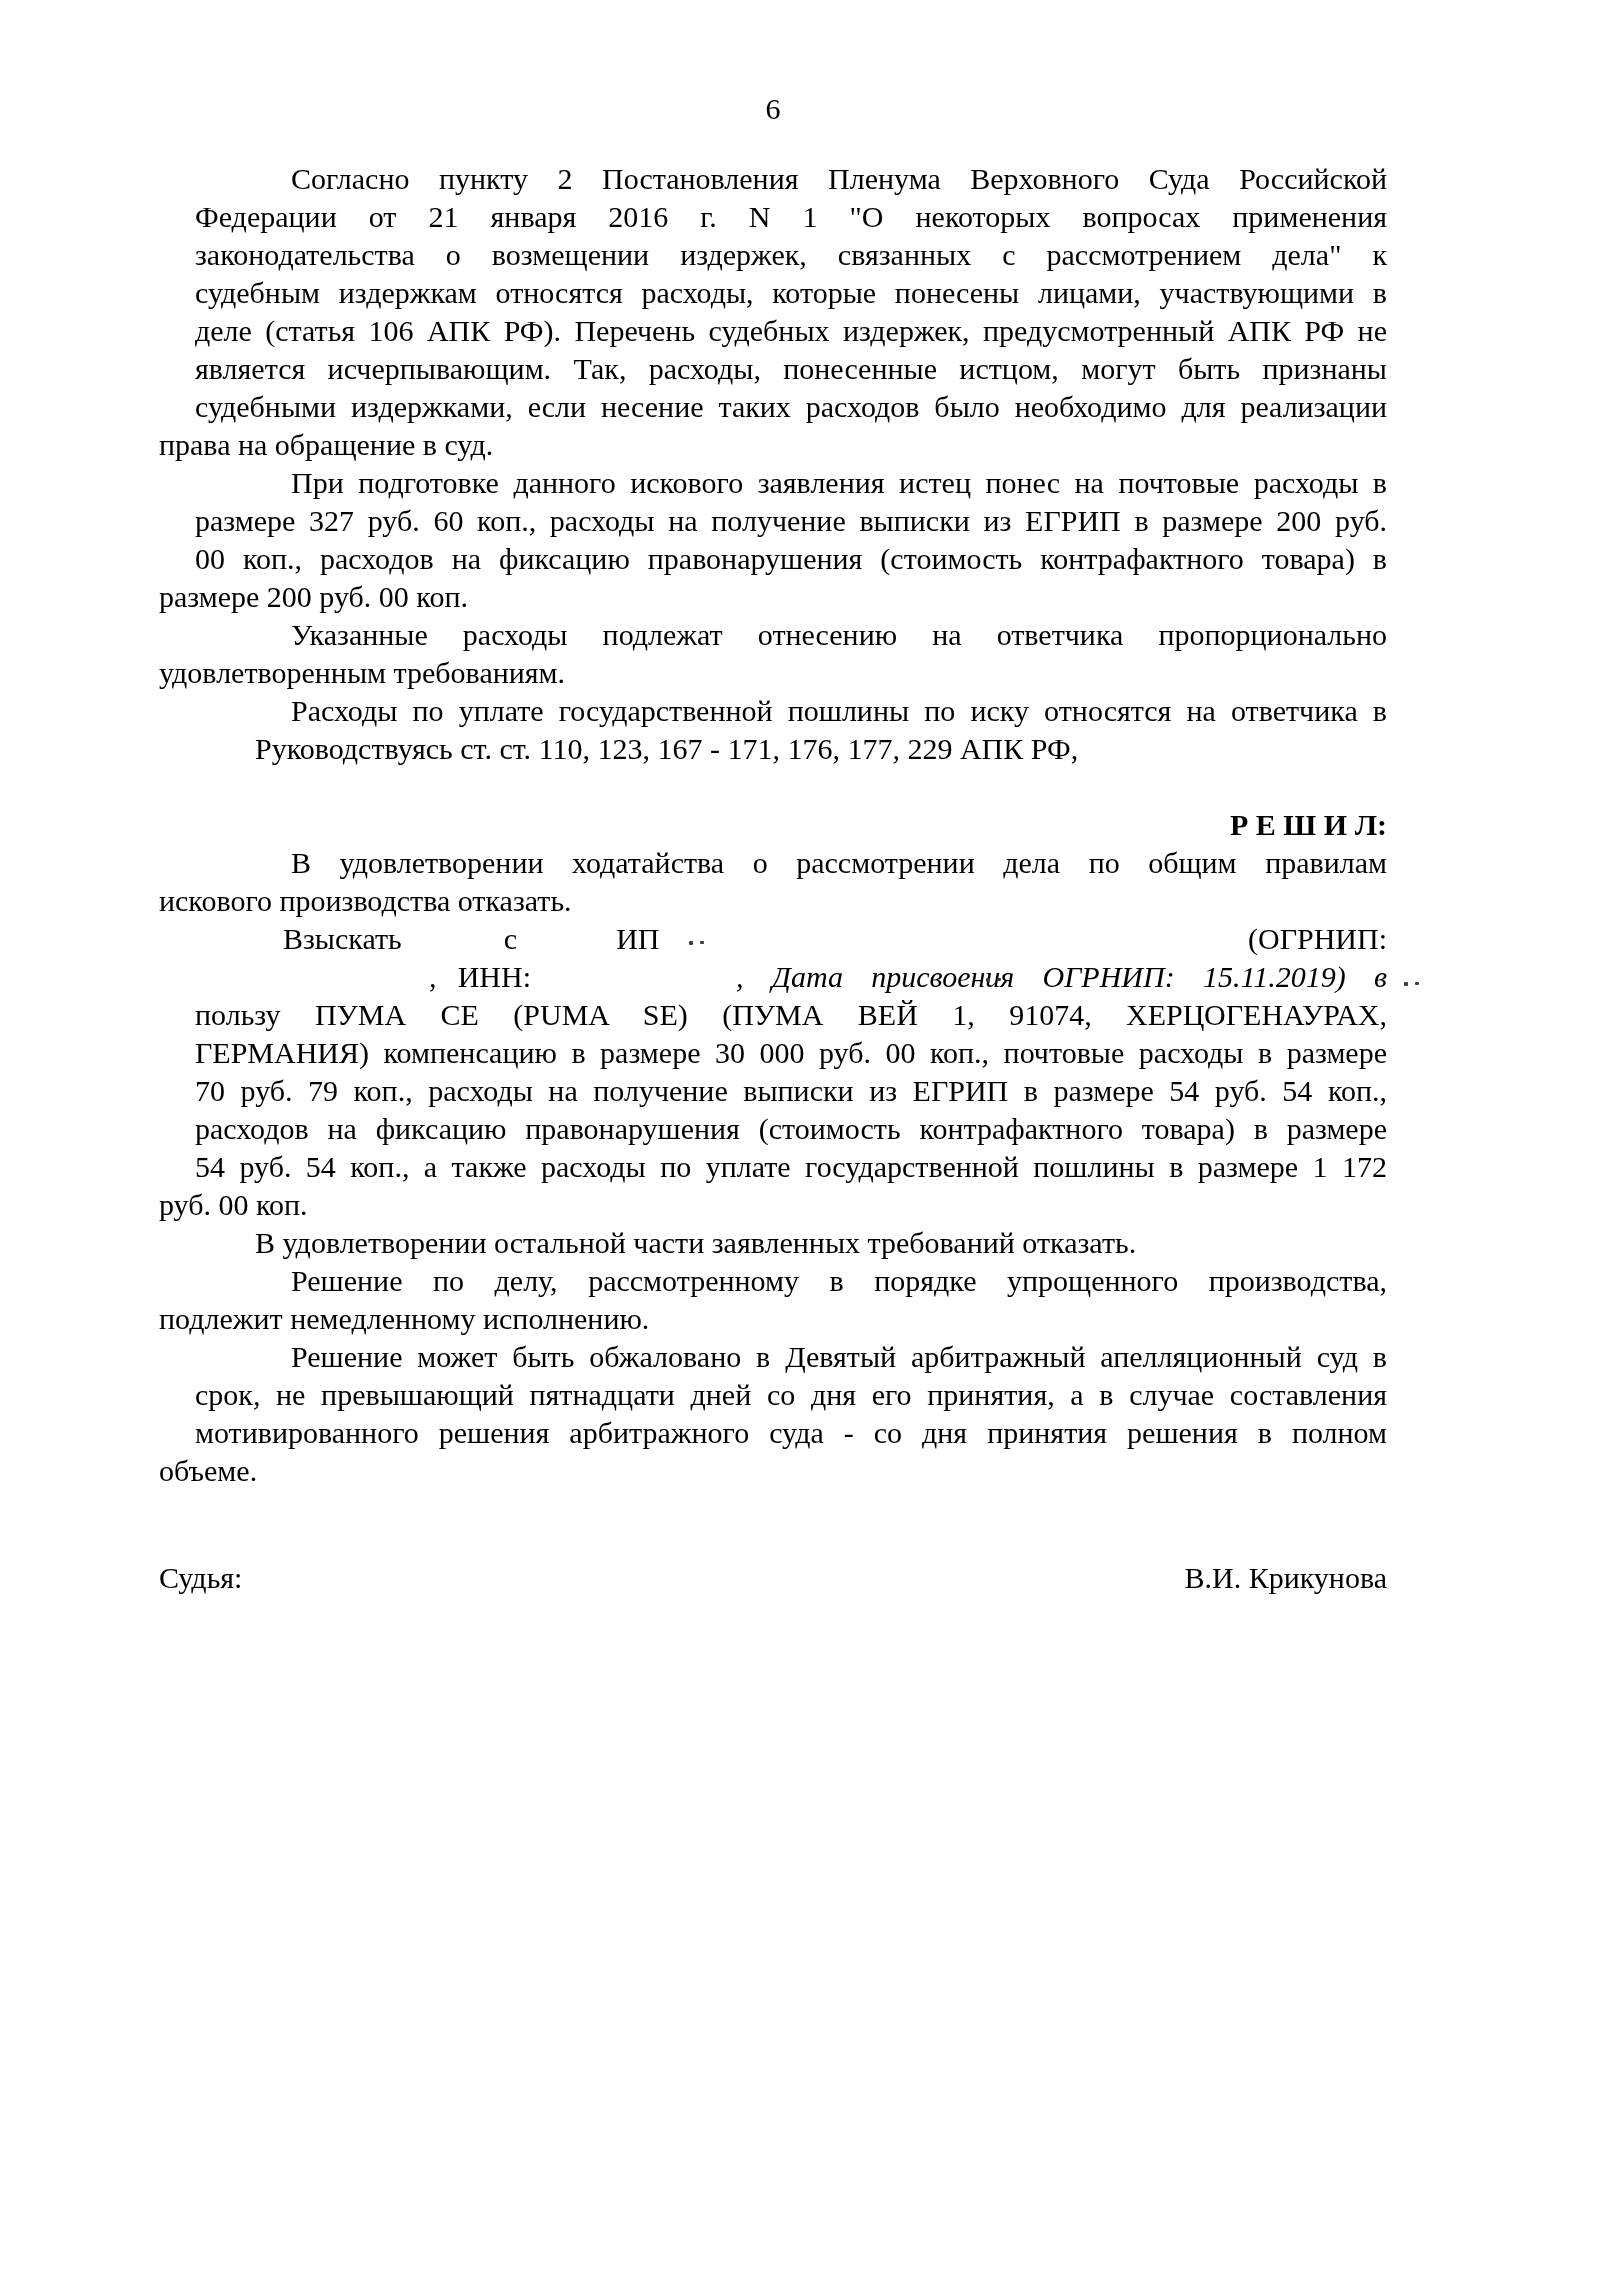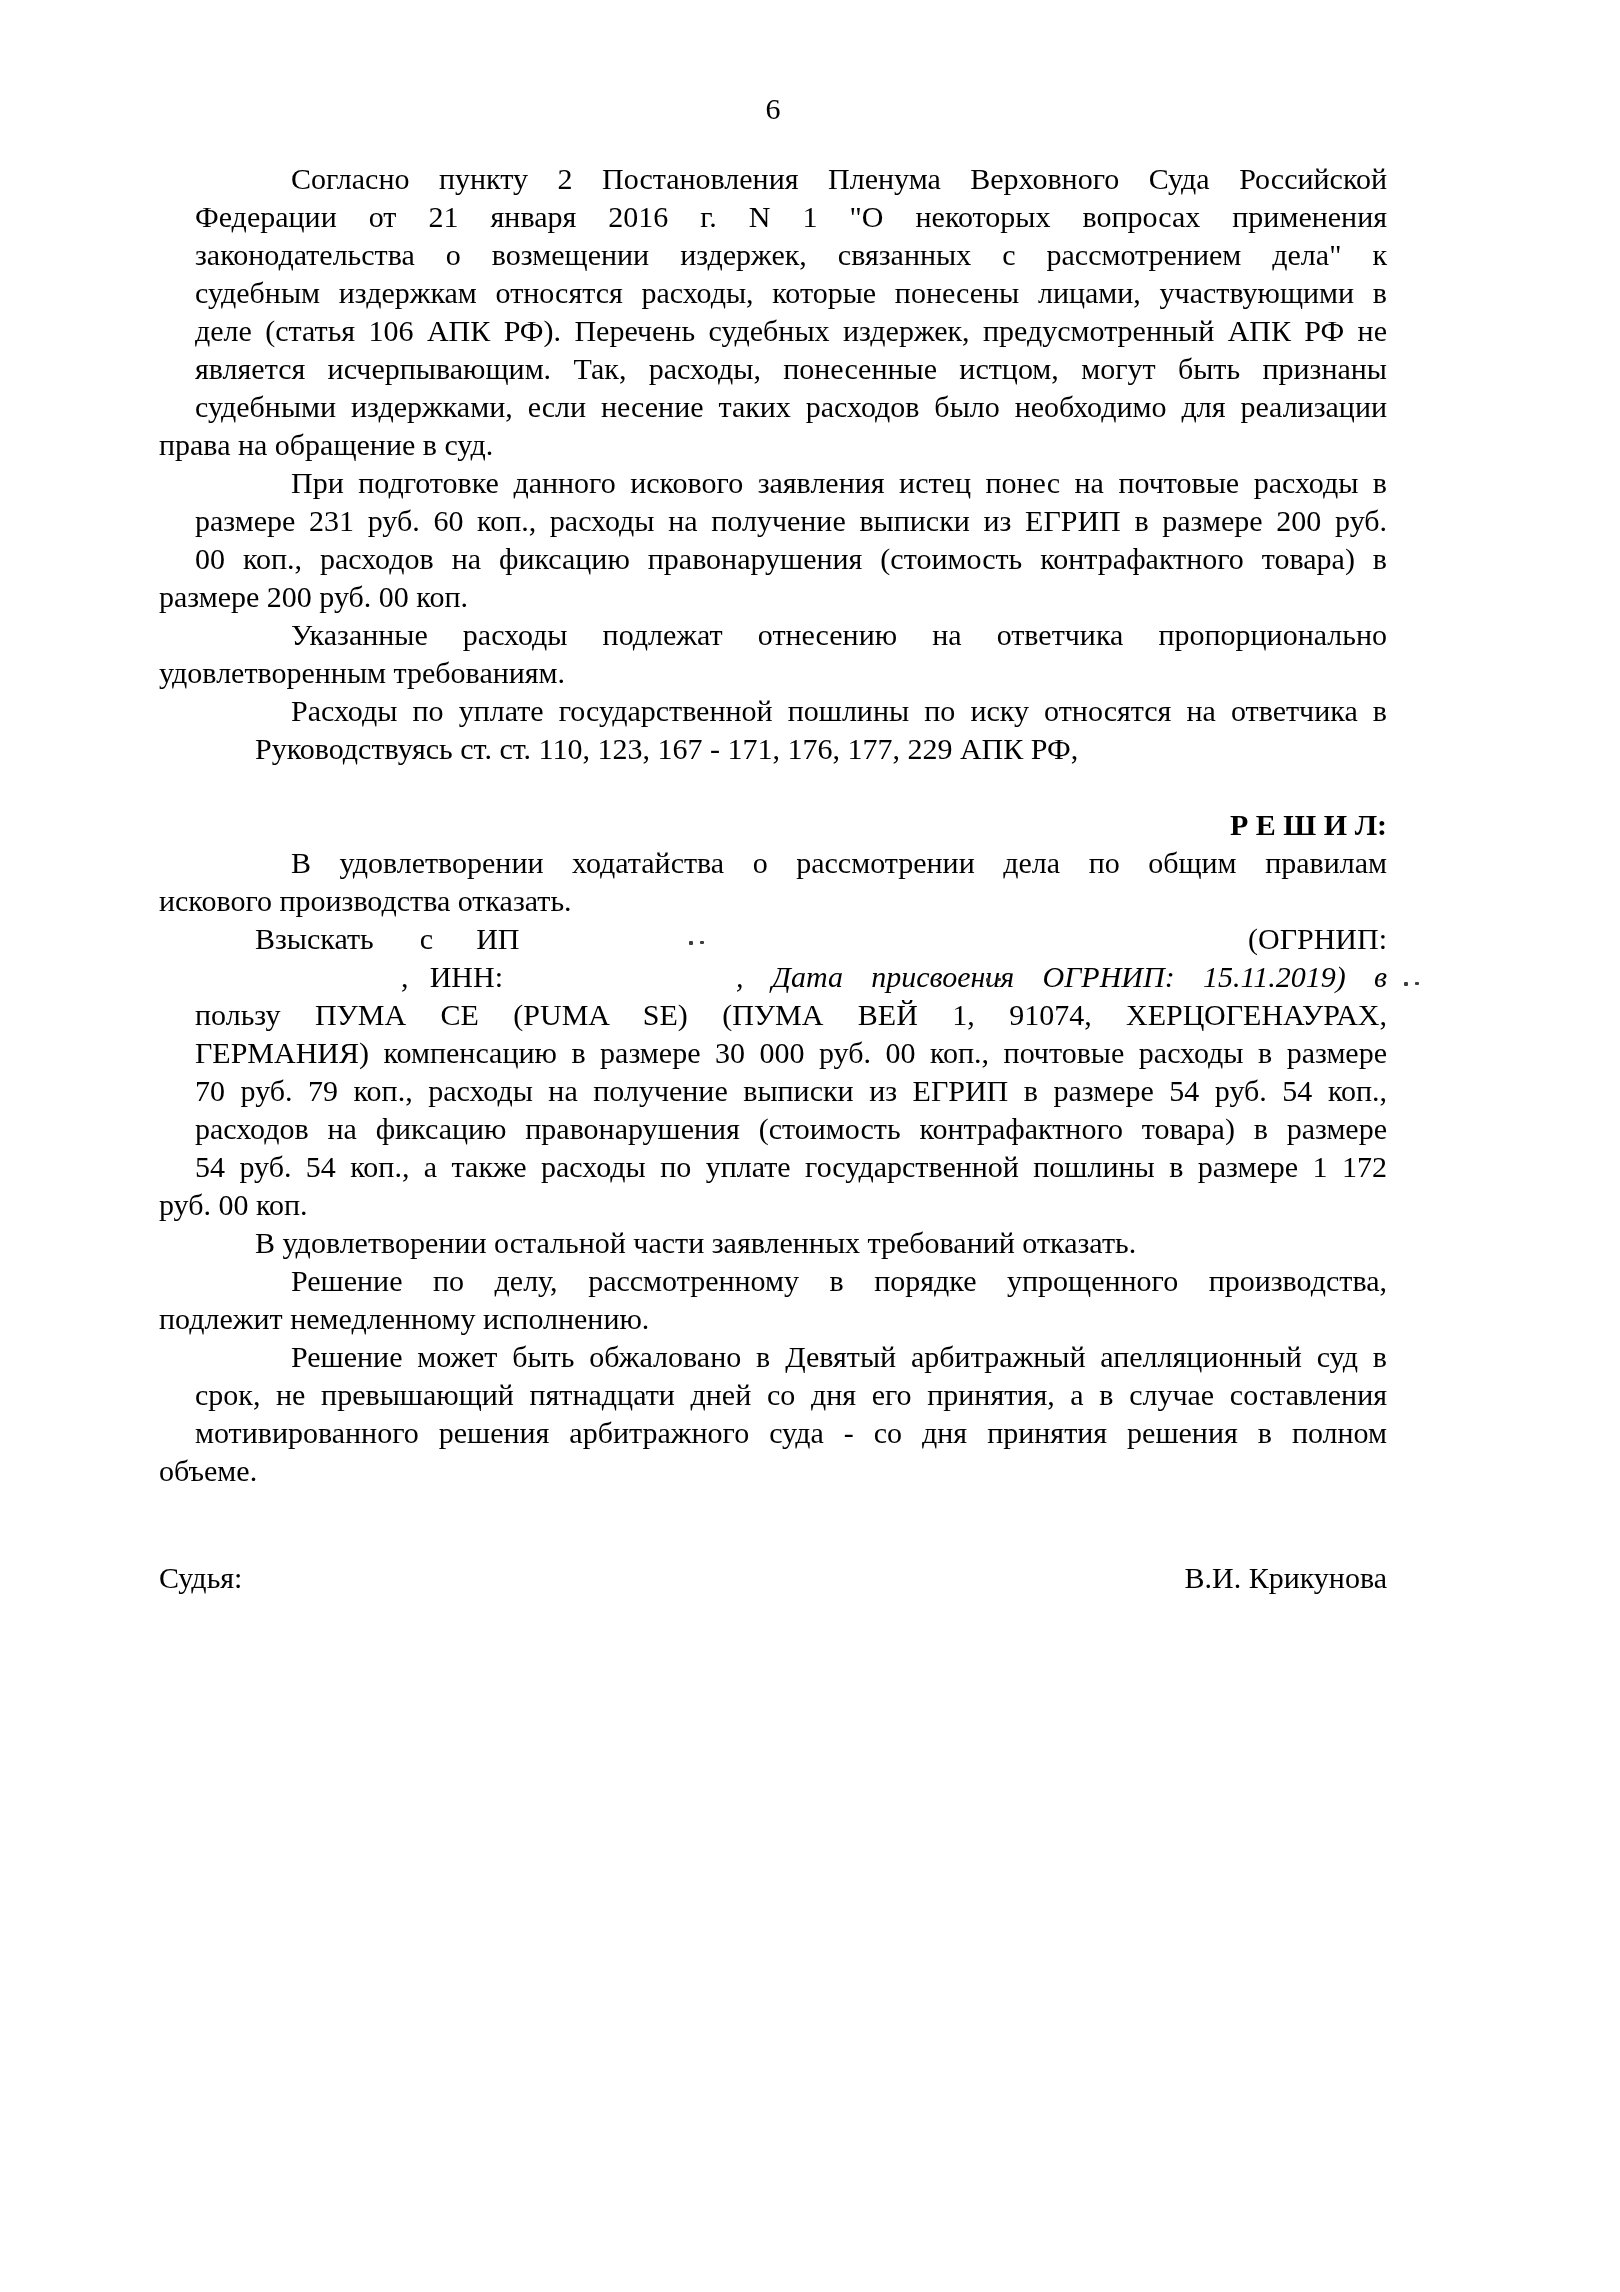--- a/index.html
+++ b/index.html
@@ -48,20 +48,21 @@
     font-weight: bold;
     text-align: right;
     line-height: 38px;
     margin-top: 38px;
   }
   .flexline {
     display: flex;
     align-items: baseline;
     line-height: 38px;
     min-height: 38px;
+    gap: 28px;
   }
   .flexline .seg { white-space: pre; }
   .flexline .gap { display: inline-block; flex: 0 0 auto; }
   .flexline .flexgap { flex: 1 1 auto; }
   .flexline .spread {
     flex: 0 0 auto;
     text-align: justify;
     text-align-last: justify;
     text-justify: inter-word;
   }
@@ -101,21 +102,21 @@
         <div class="ln jfull">Федерации от 21 января 2016 г. N 1 "О некоторых вопросах применения</div>
         <div class="ln jfull">законодательства о возмещении издержек, связанных с рассмотрением дела" к</div>
         <div class="ln jfull">судебным издержкам относятся расходы, которые понесены лицами, участвующими в</div>
         <div class="ln jfull">деле (статья 106 АПК РФ). Перечень судебных издержек, предусмотренный АПК РФ не</div>
         <div class="ln jfull">является исчерпывающим. Так, расходы, понесенные истцом, могут быть признаны</div>
         <div class="ln jfull">судебными издержками, если несение таких расходов было необходимо для реализации</div>
         <div class="ln">права на обращение в суд.</div>
       </div>
       <div class="para">
         <div class="ln indent jfull">При подготовке данного искового заявления истец понес на почтовые расходы в</div>
-        <div class="ln jfull">размере 231 руб. 60 коп., расходы на получение выписки из ЕГРИП в размере 200 руб.</div>
+        <div class="ln jfull">размере 327 руб. 60 коп., расходы на получение выписки из ЕГРИП в размере 200 руб.</div>
         <div class="ln jfull">00 коп., расходов на фиксацию правонарушения (стоимость контрафактного товара) в</div>
         <div class="ln">размере 200 руб. 00 коп.</div>
       </div>
       <div class="para">
         <div class="ln indent jfull">Указанные расходы подлежат отнесению на ответчика пропорционально</div>
         <div class="ln">удовлетворенным требованиям.</div>
       </div>
       <div class="para">
         <div class="ln indent jfull">Расходы по уплате государственной пошлины по иску относятся на ответчика в</div>
       </div>

